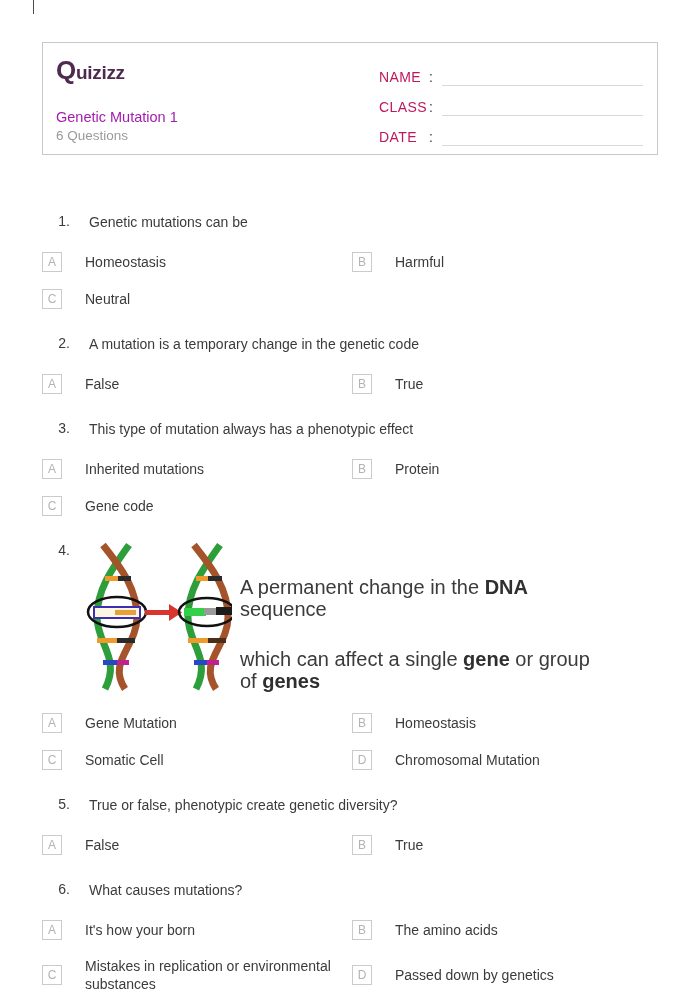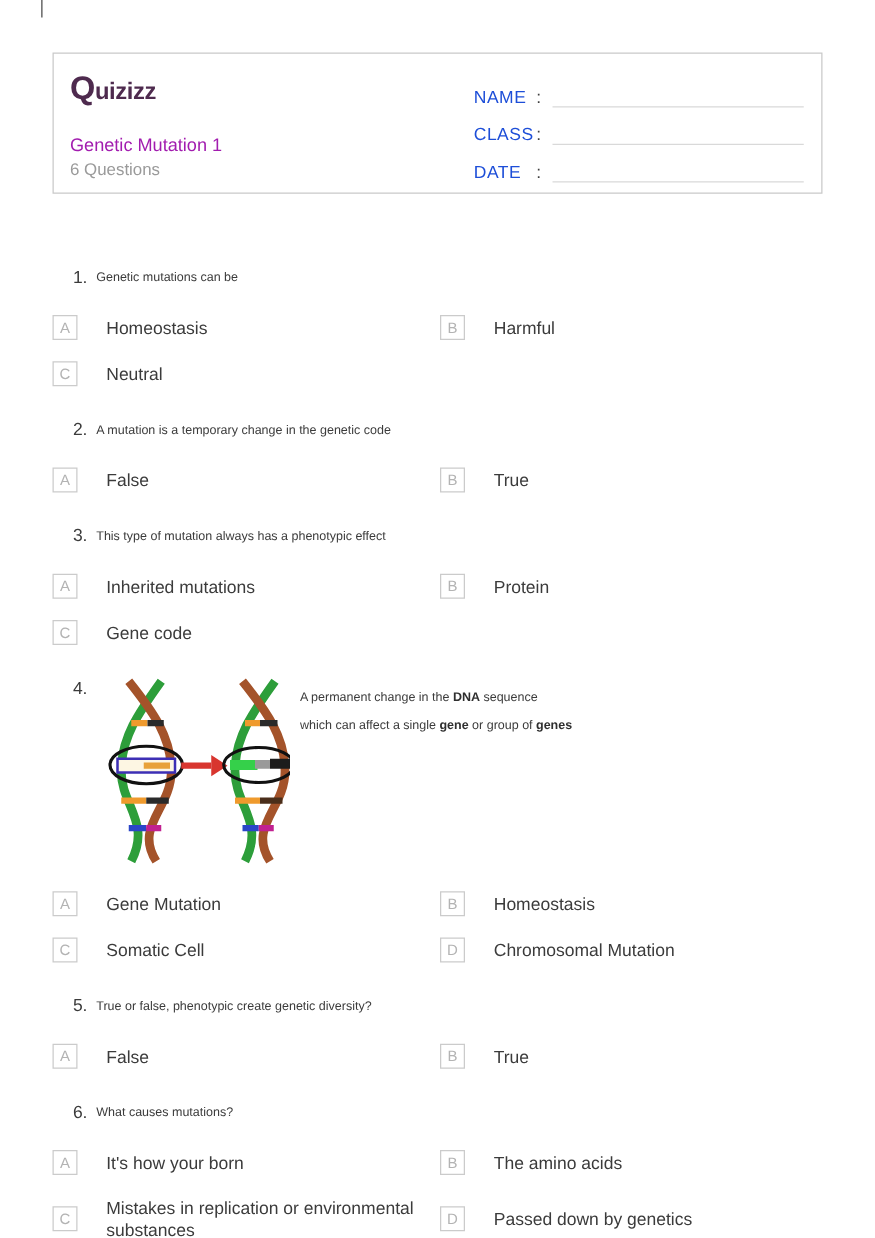--- a/index.html
+++ b/index.html
@@ -37,55 +37,55 @@
   .quiz-meta  { font-size: 13.5px; color: #9a9a9a; }
   .header-right {
     flex: 1;
     padding: 13px 14px 0 28px;
   }
   .field-row {
     display: flex; align-items: flex-end;
     height: 30px;
   }
   .field-label {
-    font-size: 14px; color: #1d4ed8;
+    font-size: 14px; color: #be185d;
     width: 50px; letter-spacing: 0.4px;
     padding-bottom: 1px;
   }
   .field-colon { font-size: 14px; color: #3f3f3f; padding-bottom: 1px; }
   .field-line {
     flex: 1; margin-left: 9px;
     border-bottom: 1px solid #d9d9d9;
     height: 14px;
   }
   
   .questions { padding-top: 58px; }
   .q-header { display: flex; margin: 0 0 20px 42px; }
   .q-num { width: 28px; text-align: right; font-size: 14px; flex: none; }
-  .q-text { margin-left: 7px; font-size: 10px; line-height: 19px; width: 560px; }
+  .q-text { margin-left: 19px; font-size: 14px; line-height: 19px; width: 560px; }
   .q-text b, .q4-line b { color: #2f2f2f; }
   .options {
     display: grid;
     grid-template-columns: 310px auto;
     row-gap: 17px;
     margin: 0 0 26px 42px;
   }
   .option { display: flex; align-items: center; }
   .opt-box {
     width: 20px; height: 20px; flex: none;
     border: 1px solid #cbcbcb;
     color: #b3b3b3; font-size: 12px;
     display: flex; align-items: center; justify-content: center;
   }
   .opt-text { margin-left: 23px; font-size: 14px; line-height: 18px; max-width: 266px; }
   
   .q4-row { display: flex; margin: 0 0 21px 42px; }
   .q4-image { margin-left: 15px; width: 147px; height: 150px; flex: none; }
   .q4-textblock { margin-left: 8px; padding-top: 6px; width: 350px; }
-  .q4-line { font-size: 10px; line-height: 21.5px; }
+  .q4-line { font-size: 20px; line-height: 21.5px; margin-top: 29px; }
 </style>
 </head>
 <body>
 
 <div class="crop-mark"></div>
 
 <div class="header-box">
   <div class="header-left">
     <span class="logo">Quizizz</span>
     <div>

